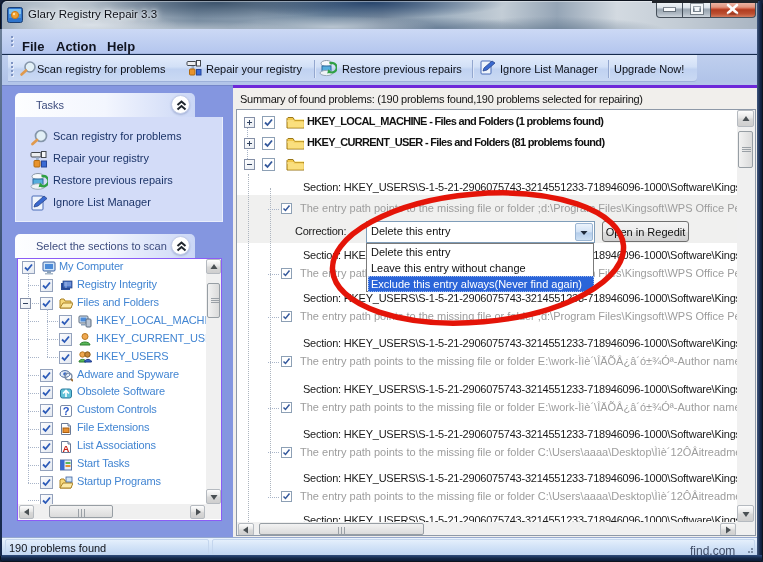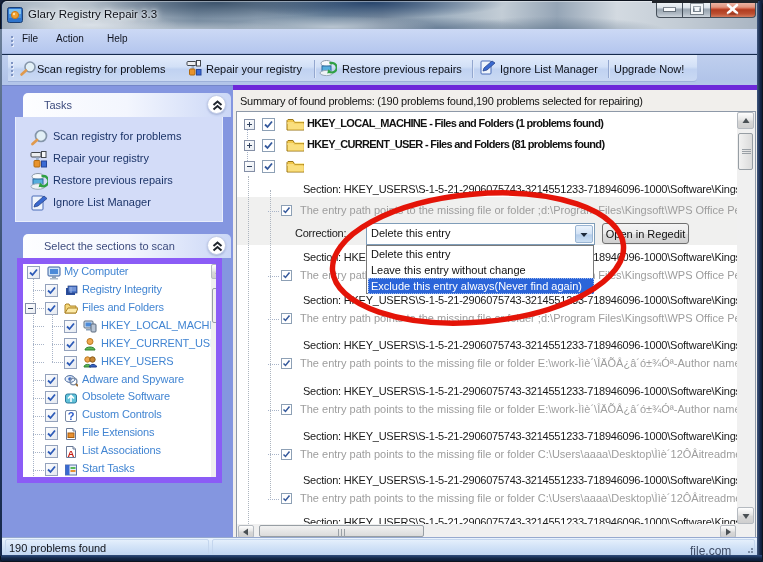--- a/index.html
+++ b/index.html
@@ -36,67 +36,67 @@
   background:linear-gradient(#f6f9fb 0%, #dfe6ec 40%, #a9b4bf 50%, #9aa6b1 55%, #b0bac4 80%, #cdd5dc 100%); }
 #btnclose { left:711px; width:45px; border-left:none; border-radius:0 0 4px 0;
   background:linear-gradient(#eec0b4 0%, #e2967f 38%, #cc5136 50%, #b03c20 55%, #bc4f31 80%, #d27a5e 100%); }
 #topdark { position:absolute; left:652px; top:0px; width:106px; height:3px; background:#20242a; z-index:7; }
 .glyphbar { position:absolute; left:7px; top:7px; width:11px; height:3px; background:#f8fafc; box-shadow:0 0 0 1px rgba(52,62,72,.55); }
 .glyphbox { position:absolute; left:8px; top:3px; width:12px; height:10px; border:2px solid #f4f7f9; box-shadow:0 0 0 1px rgba(52,62,72,.5), inset 0 0 0 1px rgba(52,62,72,.4); }
 
 
 #menubar { position:absolute; left:2px; top:29px; width:756px; height:25px;
   background:linear-gradient(#ccd9f5, #b4c6ee); border-bottom:1px solid #a3b5dd; }
-.menuitem { position:absolute; top:4px; font-size:10px; color:#101420; }
+.menuitem { position:absolute; top:10px; font-size:13px; color:#101420;font-weight:bold; }
 #toolbar { position:absolute; left:2px; top:55px; width:756px; height:30px;
   background:linear-gradient(#bfcfee, #afc2e8); }
 #toolband { position:absolute; left:6px; top:0px; width:689px; height:27px; border-radius:0 0 4px 0;
   background:linear-gradient(#e4edfb 0%, #d2e0f7 45%, #c0d2f1 55%, #cad9f3 100%);
   border-bottom:1px solid #9db1da; }
 #toolbar .under { position:absolute; left:0; top:27px; width:756px; height:3px; background:#b3c5e9; }
 .tbtext { position:absolute; top:8px; font-size:11px; color:#0c0f16; z-index:2;}
 .tbsep { position:absolute; top:5px; width:1px; height:18px; background:#93a7cf; box-shadow:1px 0 0 #dde7f8; z-index:2;}
 .vgrip { position:absolute; z-index:3; }
 .vgrip i { display:block; width:2px; height:2px; background:#7d93c2; margin:2px 0; box-shadow:1px 1px 0 #e8eefb; }
 
 
 #sidebar { position:absolute; left:2px; top:85px; width:231px; height:452px; background:#8496e0; border-top:1px solid #7486c9;}
-.panelhdr { position:absolute; left:23px; width:208px; height:24px; border-radius:5px 5px 0 0;
+.panelhdr { position:absolute; left:15px; width:180px; height:24px; border-radius:5px 5px 0 0;
   background:linear-gradient(to right, #fdfeff 0%, #f3f6fe 50%, #cbd7f6 100%);text-decoration:underline; }
 .panelhdr .t { position:absolute; left:21px; top:6px; font-size:11px; color:#3d4c7e; }
 .chev { position:absolute; right:5px; top:2px; width:19px; height:19px; border-radius:50%;
   background:#fff; border:1px solid #c3cde8; box-shadow:0 1px 2px rgba(60,80,140,.3); }
 .chev svg { position:absolute; left:3px; top:3px; }
 #panel1body { position:absolute; left:15px; top:117px; width:208px; height:105px;
   background:#d3dcf8; border:1px solid #e9eefc; border-top:none; }
 .taskitem { position:absolute; left:53px; font-size:11px; color:#1c3468; }
 .taskicon { position:absolute; left:30px; width:18px; height:18px; }
 
 
-#treebox { position:absolute; left:17px; top:258px; width:205px; height:225px;
-  background:#fff; border:6px solid #8b5cf6; overflow:hidden;padding-left:8px; }
+#treebox { position:absolute; left:17px; top:258px; width:205px; height:263px;
+  background:#fff; border:1px solid #8b5cf6; overflow:hidden;padding-left:8px; }
 .trow { position:absolute; font-size:11px; letter-spacing:-0.15px; color:#4285d2; white-space:nowrap; }
 .cb { position:absolute; width:13px; height:13px; overflow:hidden; background:linear-gradient(135deg,#fdfdfe,#e4e9f1); border:1px solid #94a2bc; }
 .tico { position:absolute; width:14px; height:14px; }
 .xbox { position:absolute; width:11px; height:11px; border:1px solid #848fa6; background:linear-gradient(135deg,#fff,#e8ecf2); }
 .xbox .h { position:absolute; left:2px; top:4px; width:5px; height:1px; background:#31425f; }
 .xbox .v { position:absolute; left:4px; top:2px; width:1px; height:5px; background:#31425f; }
 .dotline { position:absolute; border-top:1px dotted #a8b4c8; height:0; }
 .dotvline { position:absolute; border-left:1px dotted #a8b4c8; width:0; }
 
 
 .sb { position:absolute; background:#f0f0f0; }
 .sbbtn { position:absolute; background:linear-gradient(#fefefe,#e6e6e6 45%,#d8d8d8 55%,#cfcfcf); border:1px solid #b5bac0; border-radius:2px; }
 .sbth { position:absolute; background:linear-gradient(to right,#f2f2f2,#dbdbdb); border:1px solid #979ea4; border-radius:2px; }
 .sbthh { position:absolute; background:linear-gradient(#f2f2f2,#dbdbdb); border:1px solid #979ea4; border-radius:2px; }
 .gripv { position:absolute; left:3px; } .gripv i { display:block; height:1px; background:#9aa0a6; margin:1px 0; width:8px;}
 .griph { position:absolute; top:3px; } .griph i { display:inline-block; width:1px; background:#9aa0a6; margin:0 1px; height:8px; vertical-align:top;}
 
 
-#rightpane { position:absolute; left:233px; top:85px; width:524px; height:452px; background:#f1efec; border-top:5px solid #6d28d9;}
+#rightpane { position:absolute; left:233px; top:85px; width:524px; height:452px; background:#f1efec; border-top:3px solid #6d28d9;}
 #summary { position:absolute; left:7px; top:5px; font-size:11px; letter-spacing:-0.26px; color:#131313; }
 #listbox { position:absolute; left:3px; top:21px; width:520px; height:427px; background:#fff; border:1px solid #8e99a8; overflow:hidden; }
 .brow { position:absolute; left:70px; font-size:11px; font-weight:bold; letter-spacing:-0.68px; color:#111; white-space:nowrap; }
 .srow { position:absolute; left:66px; width:434px; font-size:11px; letter-spacing:-0.23px; color:#1a1a1a; white-space:nowrap; overflow:hidden; }
 .erow { position:absolute; left:63px; width:437px; font-size:11px; color:#9d9d9d; white-space:nowrap; overflow:hidden; }
 .lcb { position:absolute; width:13px; height:13px; background:#fff; border:1px solid #8da0b5; overflow:hidden; }
 .cb svg, .lcb svg { position:absolute; left:0; top:0; }
 
 
 #combo { position:absolute; left:129px; top:111px; width:229px; height:22px; background:#fff; border:1px solid #7f9db9; z-index:30;}
@@ -616,16 +616,16 @@
 <div class="sb" style="left:500px;top:412px;width:18px;height:14px"></div>
   </div>
 </div>
 
 <div id="statusbar">
   <div class="spanel" style="left:3px;width:204px;"></div>
   <div class="spanel" style="left:210px;width:543px;"></div>
   <span class="stext" style="left:7px">190 problems found</span>
 </div>
 <div style="position:absolute;left:748px;top:551px;width:2px;height:2px;background:#7d8ea8;box-shadow:3px 0 0 #7d8ea8, 3px -3px 0 #7d8ea8;z-index:61"></div>
-<div id="watermark">file.com</div>
+<div id="watermark">find.com</div>
 <svg id="annot" width="763" height="562">
   <ellipse cx="478" cy="258" rx="146" ry="64" fill="none" stroke="#e41408" stroke-width="5.5" transform="rotate(-5 478 258)"></ellipse>
 </svg>
 
 </body></html>

